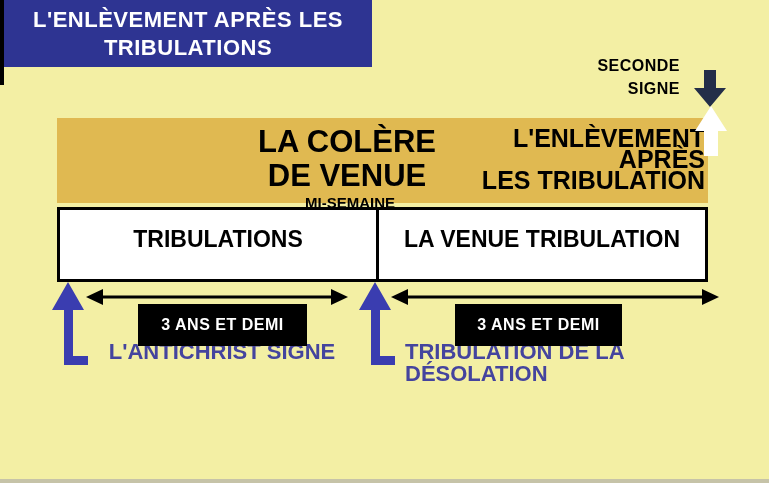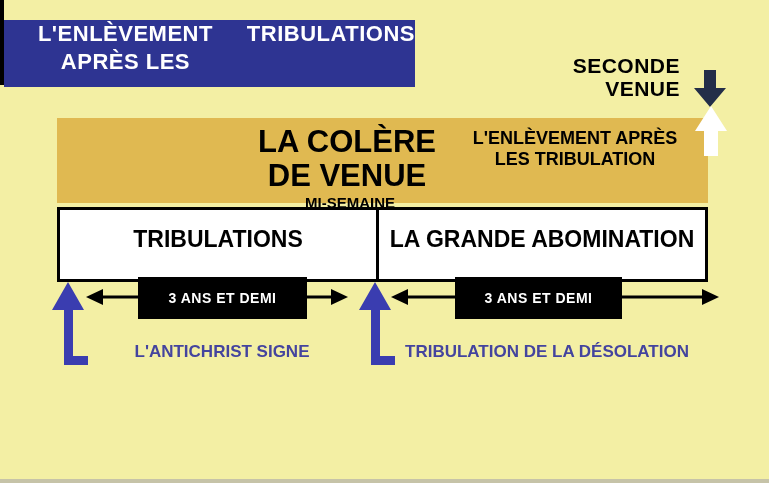--- a/index.html
+++ b/index.html
@@ -8,49 +8,49 @@
     --dark_navy_arrow:#232E48; --edge_strip:#C6C3A8;
   }
   html,body{margin:0;padding:0;}
   body{font-family:"Liberation Sans","DejaVu Sans",sans-serif;}
   .stage{position:relative;width:769px;height:483px;background:var(--background);overflow:hidden;}
   .abs{position:absolute;}
 
   .left-strip{left:0;top:0;width:4px;height:85px;background:var(--black);}
   .bottom-strip{left:0;top:479px;width:769px;height:4px;background:var(--edge_strip);}
 
-  .title-box{left:4px;top:20px;width:411px;height:67px;background:var(--navy);
+  .title-box{left:4px;top:0;width:368px;height:67px;background:var(--navy);
     color:var(--white);font-size:22px;line-height:28px;letter-spacing:0.5px;
-    display:flex;flex-direction:row;justify-content:center;text-align:center;font-weight:bold;}
+    display:flex;flex-direction:column;justify-content:center;text-align:center;font-weight:bold;}
 
   .seconde-venue{top:54px;left:440px;width:240px;text-align:right;color:var(--black);
-    font-size:21px;line-height:23px;font-weight:bold;letter-spacing:0.5px;}
+    font-size:16px;line-height:23px;font-weight:bold;letter-spacing:0.5px;}
 
   .gold-banner{left:57px;top:118px;width:651px;height:85px;background:var(--gold);z-index:1;}
   .wrath-title{left:290px;top:7px;transform:translateX(-50%);width:400px;
     font-size:31px;line-height:34px;color:var(--black);font-weight:bold;text-align:center;}
   .mi-semaine{left:293px;top:76px;transform:translateX(-50%);width:200px;
     font-size:15px;color:var(--black);font-weight:bold;text-align:center;}
   .rapture-note{left:518px;top:10px;transform:translateX(-50%);width:260px;
-    font-size:18px;line-height:21px;color:var(--black);font-weight:bold;text-align:center;}
+    font-size:25px;line-height:21px;color:var(--black);font-weight:bold;text-align:right;}
 
   .timeline-box{left:57px;top:207px;width:651px;height:75px;background:var(--white);
     border:3px solid var(--black);box-sizing:border-box;display:flex;z-index:1;}
   .cell{display:flex;align-items:center;justify-content:center;padding-bottom:10px;
     font-size:23px;font-weight:bold;color:var(--black);}
   .cell-left{width:316px;border-right:3px solid var(--black);}
   .cell-right{flex:1;}
 
-  .dur-box{top:277px;width:169px;height:42px;background:var(--black);color:var(--white);
-    display:flex;align-items:center;justify-content:center;font-size:14px;font-weight:bold;
+  .dur-box{top:304px;width:169px;height:42px;background:var(--black);color:var(--white);
+    display:flex;align-items:center;justify-content:center;font-size:16px;font-weight:bold;
     letter-spacing:0.5px;z-index:3;}
   .dur-left{left:138px;}
   .dur-right{left:455px;width:167px;}
 
-  .annot{color:var(--text_blue);font-weight:bold;font-size:17px;line-height:22px;}
+  .annot{color:var(--text_blue);font-weight:bold;font-size:22px;line-height:22px;}
   .annot-left{left:222px;top:341px;transform:translateX(-50%);width:260px;text-align:center;}
   .annot-right{left:405px;top:341px;width:360px;text-align:left;}
 
   svg{display:block;}
   .fill-black{fill:var(--black);} .fill-blue{fill:var(--arrow_blue);}
   .fill-white{fill:var(--white);} .fill-darknavy{fill:var(--dark_navy_arrow);}
   .z2{z-index:2;}
 </style>
 </head>
 <body>
@@ -59,21 +59,21 @@
 
   <div class="abs left-strip"></div>
 
   <div class="abs title-box">
     <div>L'ENLÈVEMENT APRÈS LES</div>
     <div>TRIBULATIONS</div>
   </div>
 
   <div class="abs seconde-venue">
     <div>SECONDE</div>
-    <div>VENUE</div>
+    <div>SIGNE</div>
   </div>
 
   <div class="abs z2" style="left:692px;top:70px;">
     <svg width="36" height="37" viewBox="0 0 36 37">
       <polygon class="fill-darknavy" points="12,0 24,0 24,18 34,18 18,37 2,18 12,18"></polygon>
     </svg>
   </div>
 
   <div class="abs gold-banner">
     <div class="abs wrath-title">
@@ -88,21 +88,21 @@
   </div>
 
   <div class="abs z2" style="left:694px;top:106px;">
     <svg width="34" height="50" viewBox="0 0 34 50">
       <polygon class="fill-white" points="17,0 33,25 24,25 24,50 10,50 10,25 1,25"></polygon>
     </svg>
   </div>
 
   <div class="abs timeline-box">
     <div class="cell cell-left">TRIBULATIONS</div>
-    <div class="cell cell-right">LA GRANDE ABOMINATION</div>
+    <div class="cell cell-right">LA VENUE TRIBULATION</div>
   </div>
 
   <div class="abs z2" style="left:48px;top:282px;">
     <svg width="41" height="84" viewBox="0 0 41 84">
       <polygon class="fill-blue" points="20,0 36,28 25,28 25,74 40,74 40,83 16,83 16,28 4,28"></polygon>
     </svg>
   </div>
 
   <div class="abs z2" style="left:355px;top:282px;">
     <svg width="41" height="84" viewBox="0 0 41 84">

